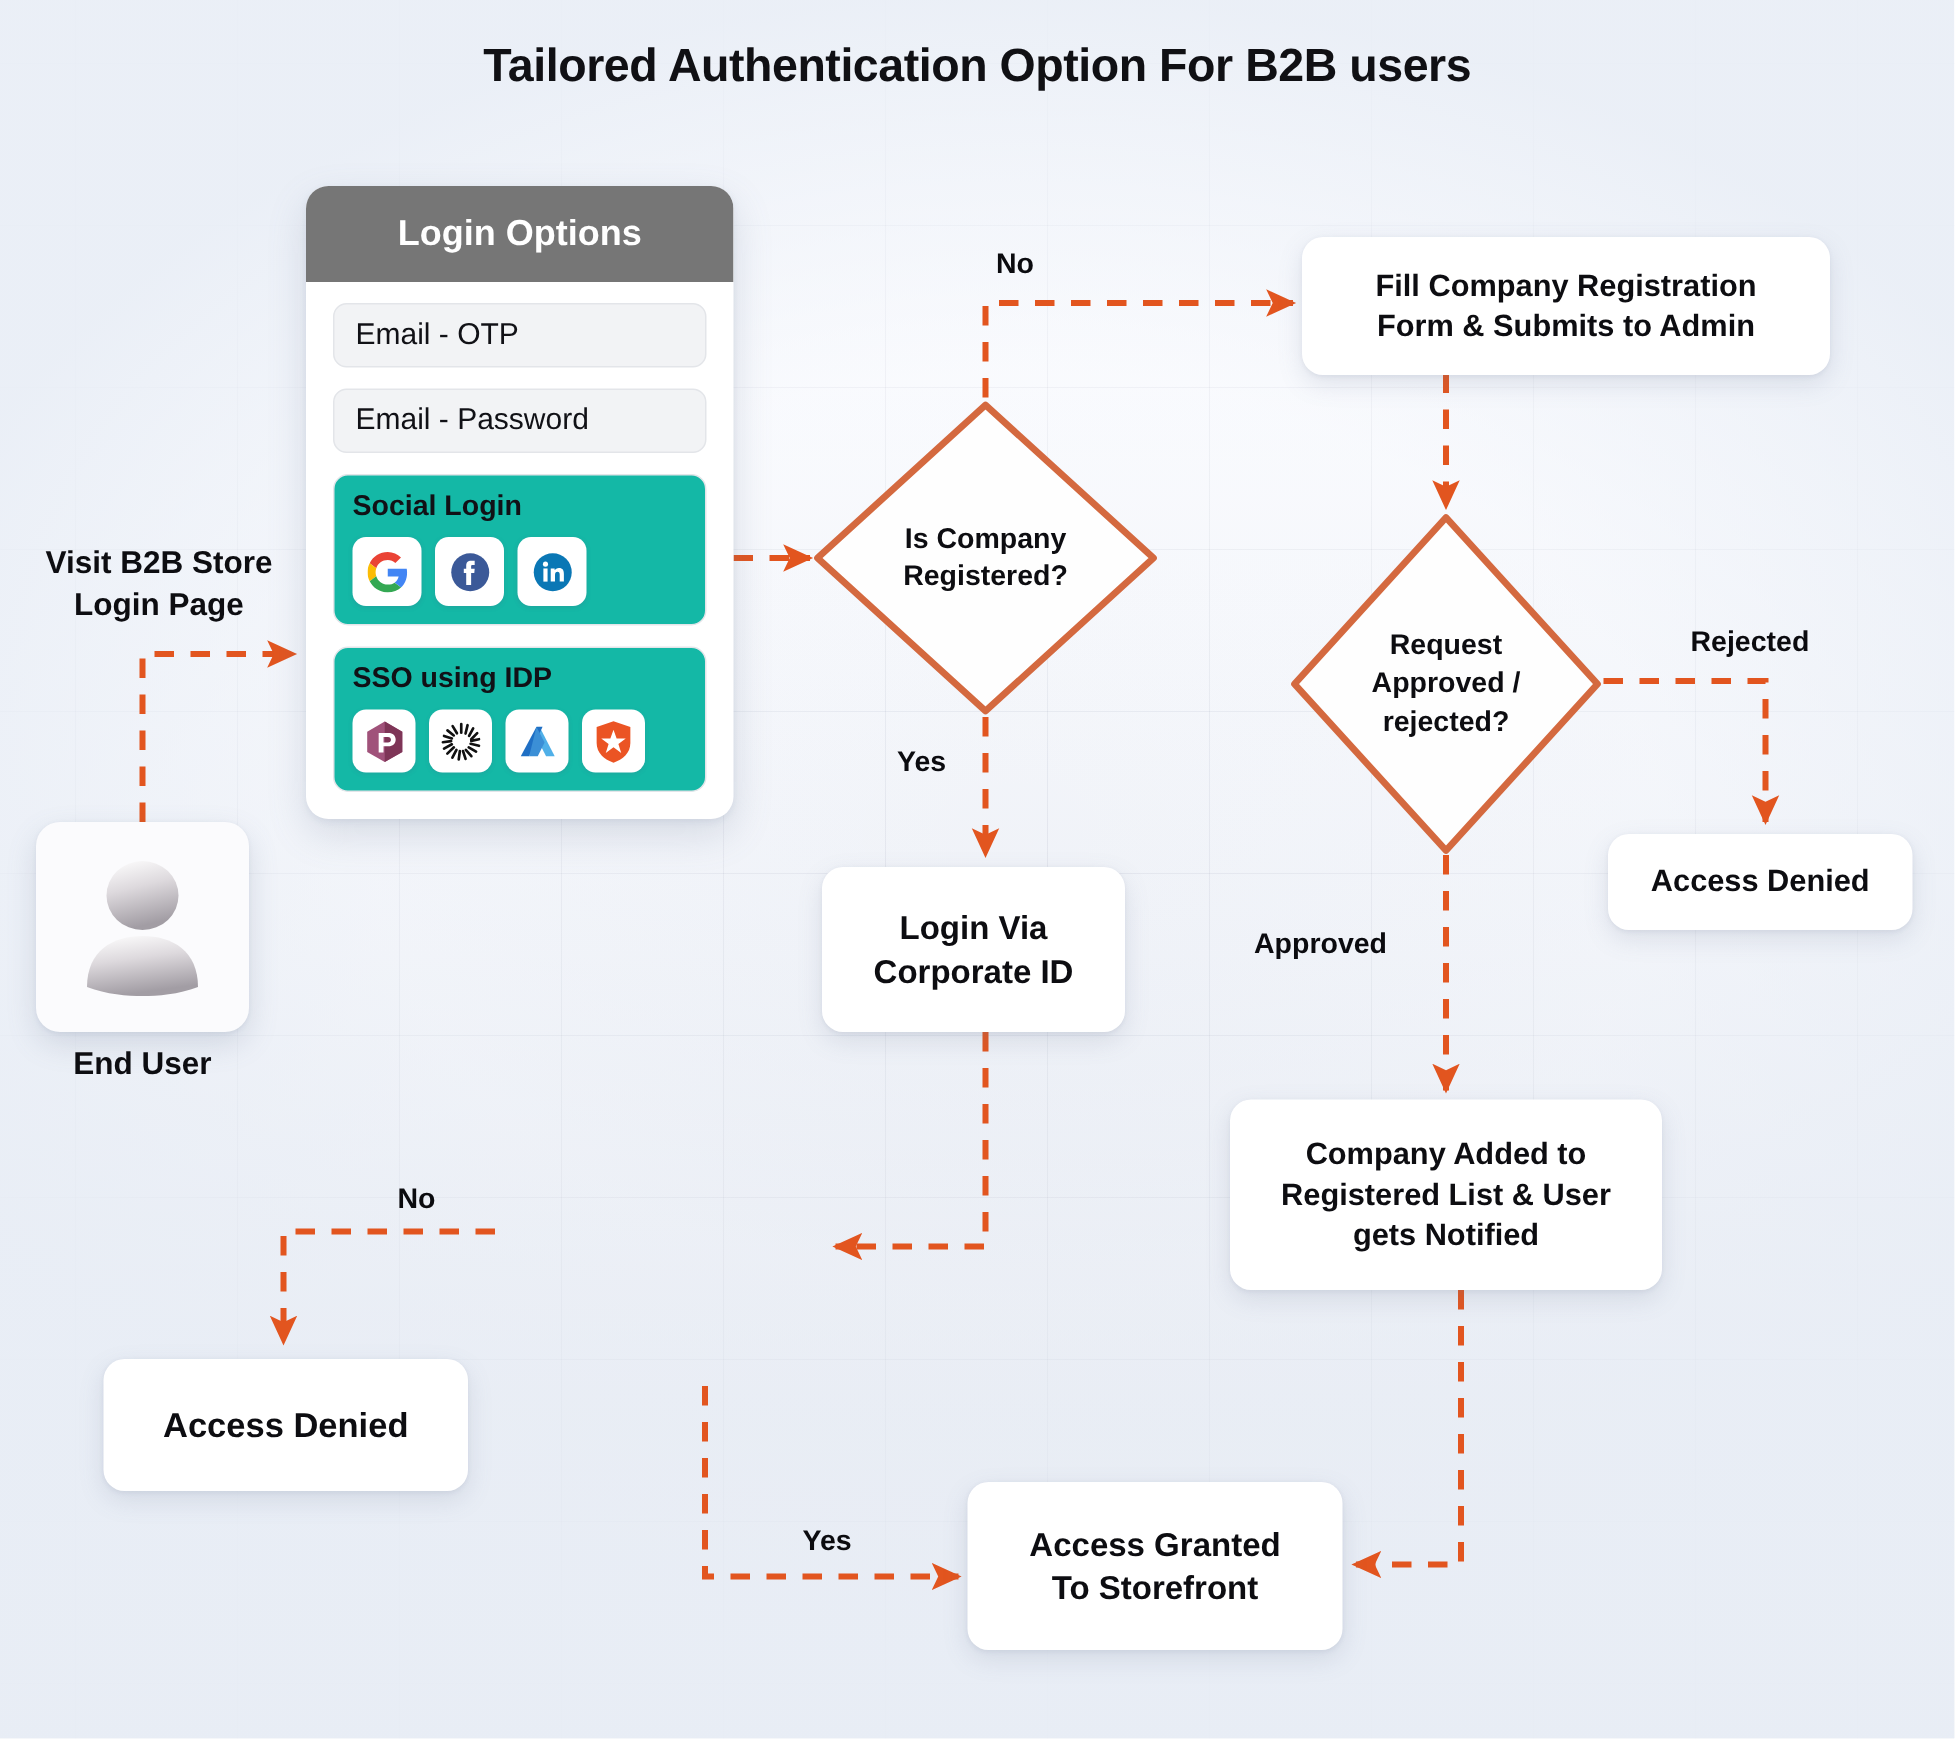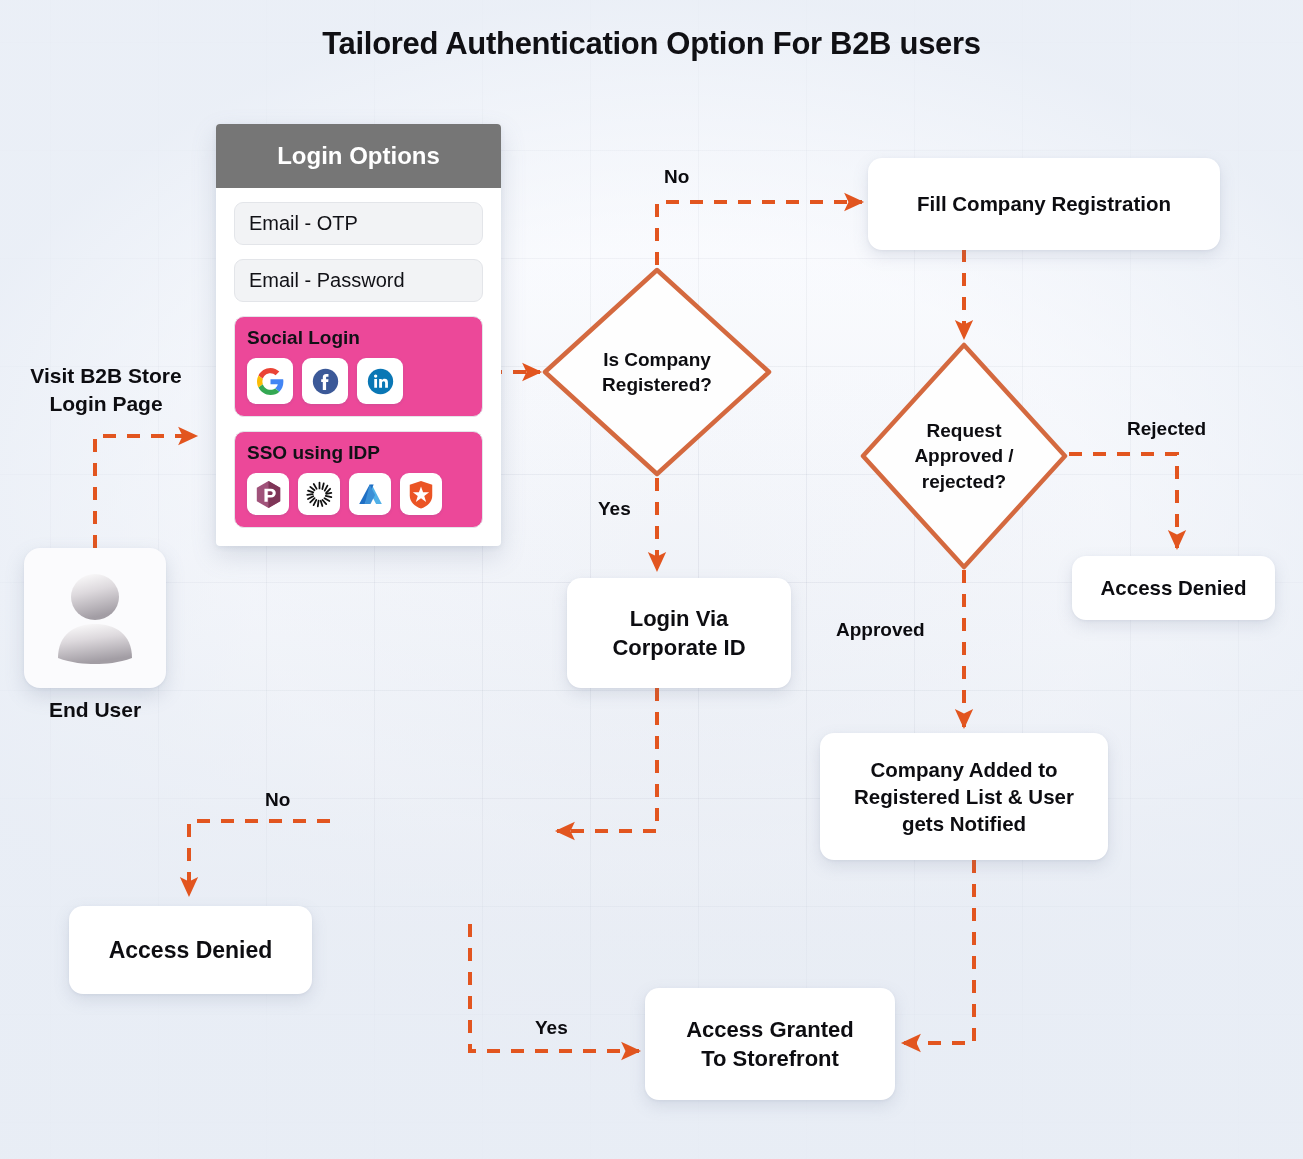--- a/index.html
+++ b/index.html
@@ -108,24 +108,24 @@
     position: absolute;
     font-size: 19px;
     font-weight: bold;
     color: #0b0b0f;
     white-space: nowrap;
   }
 
   
   #login-panel {
     position: absolute;
-    left: 216px; top: 124px;
+    left: 204px; top: 124px;
     width: 285px;
     background: #ffffff;
-    border-radius: 4px;
+    border-radius: 15px;
     box-shadow: 0 10px 26px rgba(100,115,145,0.20), 0 2px 5px rgba(100,115,145,0.10);
     overflow: hidden;
     padding-bottom: 18px;
   }
   #login-header {
     height: 64px;
     background: #767676;
     display: flex;
     align-items: center;
     justify-content: center;
@@ -138,21 +138,21 @@
     background: #f2f3f5;
     border: 1px solid #e3e5e9;
     border-radius: 9px;
     padding: 9px 14px;
     font-size: 20px;
     font-weight: normal;
     color: #111116;
   }
   .opt-group {
     margin: 14px 18px 0 18px;
-    background: #ec4899;
+    background: #14b8a6;
     border: 1px solid #e3e5e9;
     border-radius: 10px;
     padding: 10px 12px 12px 12px;
   }
   .opt-group-title {
     font-size: 19px;
     font-weight: bold;
     color: #111116;
     margin-bottom: 9px;
   }
@@ -366,39 +366,40 @@
       <div>
         <div>Is Company</div>
         <div>Registered?</div>
       </div>
     </div>
   </div>
 
   <div class="node" style="left:868px; top:158px; width:352px; height:92px; font-size:20.5px;">
     <div>
       <div>Fill Company Registration</div>
+      <div>Form &amp; Submits to Admin</div>
     </div>
   </div>
 
   <div class="diamond-wrap" style="left:858px; top:340px; width:212px; height:232px;">
     <svg class="diamond-shape" viewBox="0 0 212 232">
       <path d="M 106 5 L 207 116 L 106 227 L 5 116 Z" fill="#fefefe" stroke="#d4693f" stroke-width="4.5" stroke-linejoin="round"></path>
     </svg>
     <div class="diamond-label">
       <div>
         <div>Request</div>
         <div>Approved /</div>
         <div>rejected?</div>
       </div>
     </div>
   </div>
 
   <div class="node" style="left:1072px; top:556px; width:203px; height:64px;">Access Denied</div>
 
-  <div class="node" style="left:548px; top:578px; width:224px; height:110px; font-size:22px;margin-left:19px;">
+  <div class="node" style="left:548px; top:578px; width:202px; height:110px; font-size:22px;">
     <div>
       <div>Login Via</div>
       <div>Corporate ID</div>
     </div>
   </div>
 
   <div class="node" style="left:820px; top:733px; width:288px; height:127px; font-size:20.5px;">
     <div>
       <div>Company Added to</div>
       <div>Registered List &amp; User</div>

